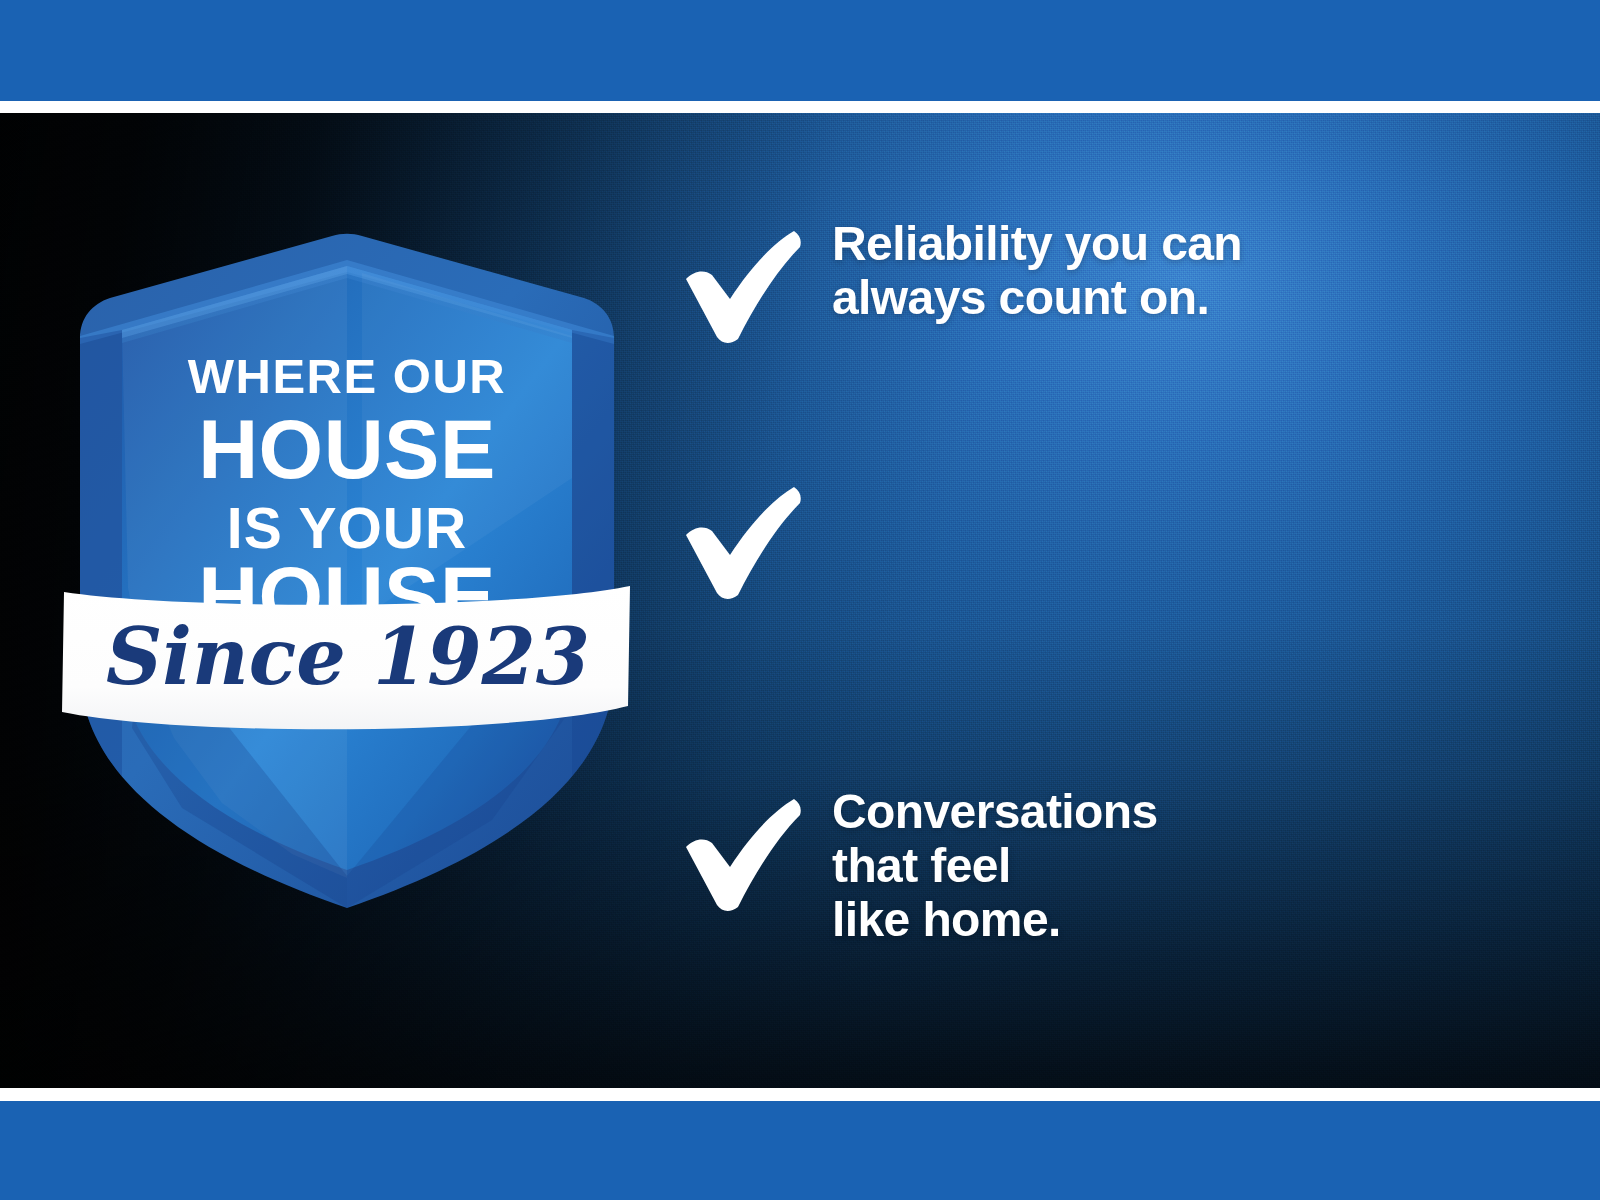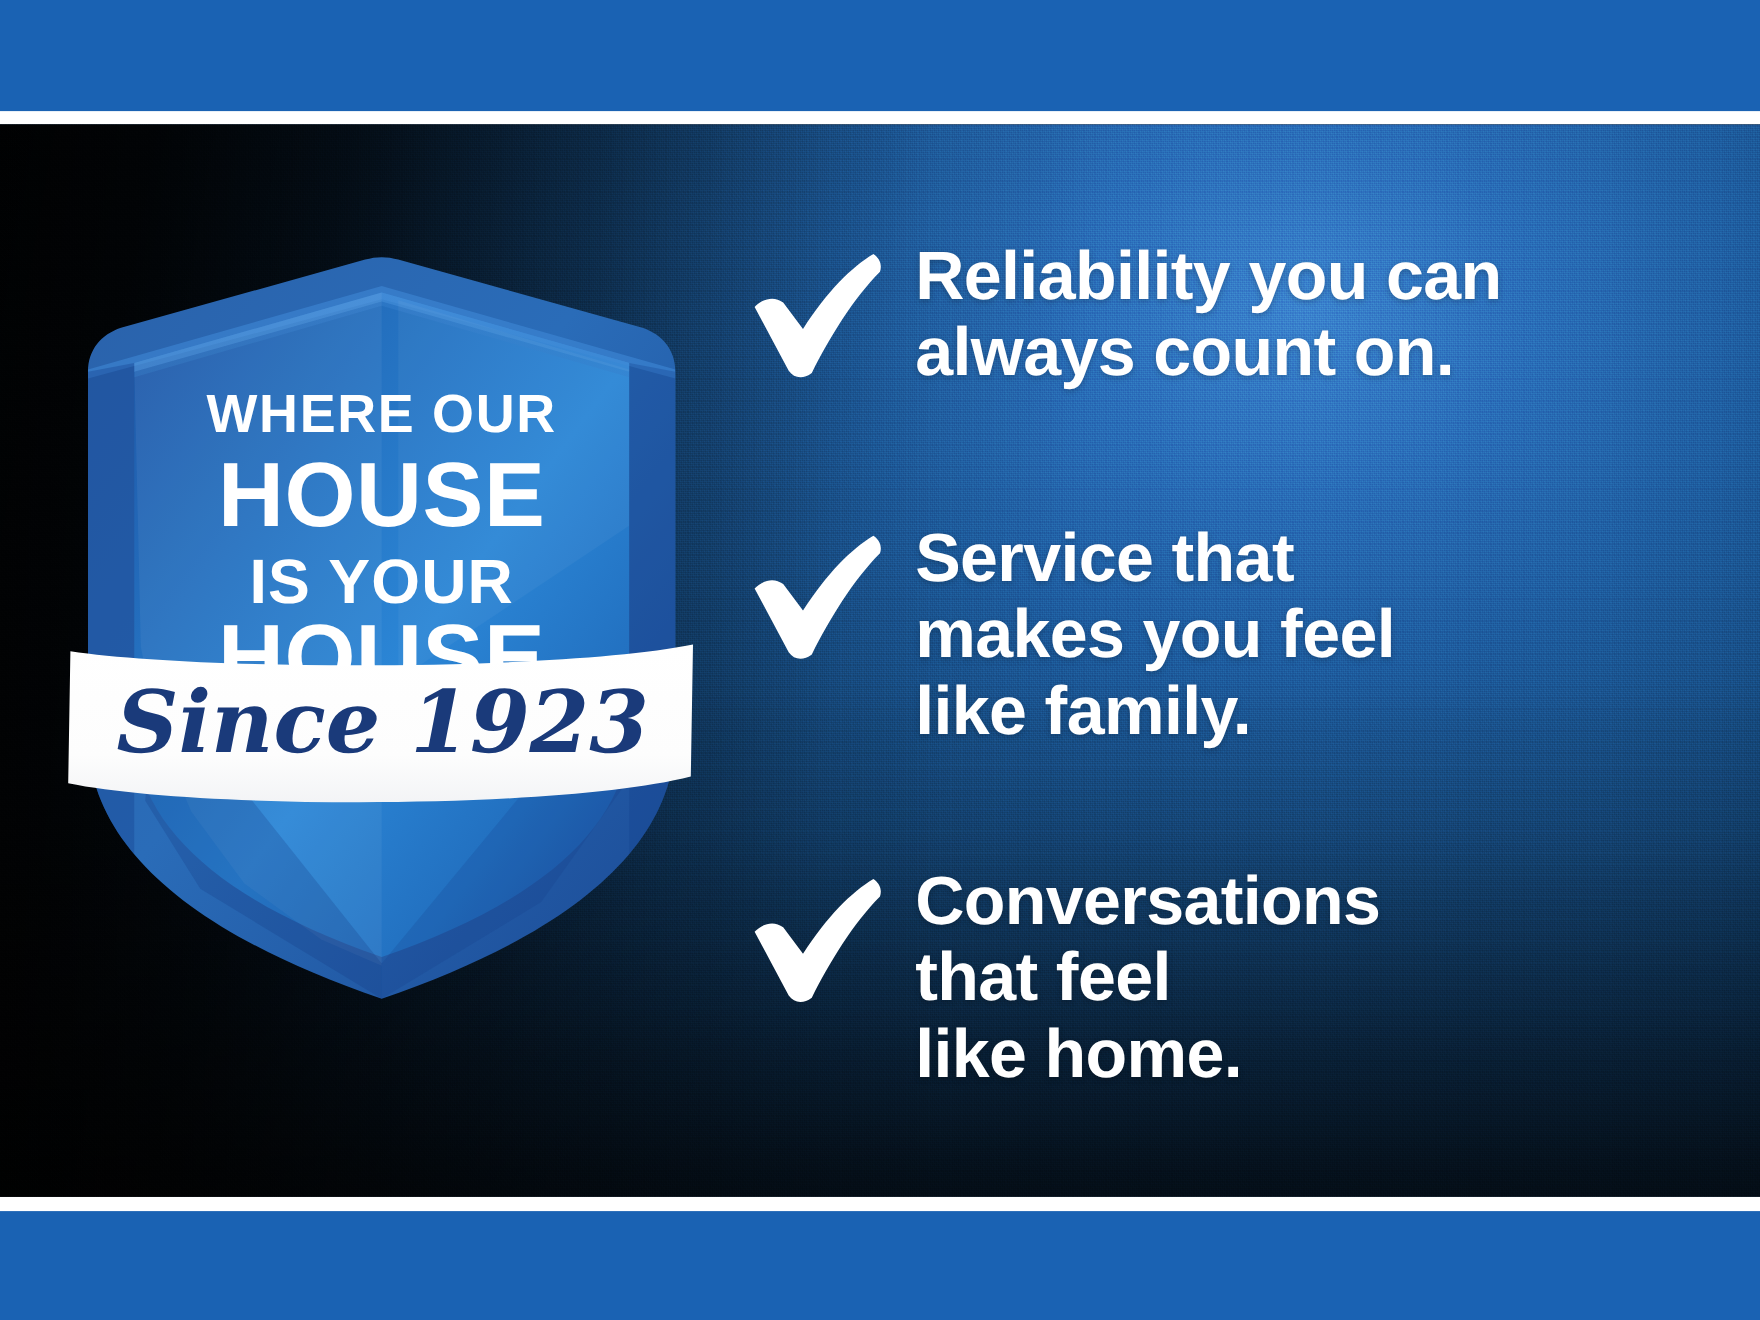--- a/index.html
+++ b/index.html
@@ -153,21 +153,21 @@
     width: 140px;
     height: 130px;
     margin-top: 4px;
   }
   .check-icon svg { display: block; width: 100%; height: 100%; }
 
   .check-text {
     color: #ffffff;
     font-family: "Liberation Sans", sans-serif;
     font-weight: bold;
-    font-size: 62px;
+    font-size: 48px;
     line-height: 1.12;
     letter-spacing: -0.6px;
     white-space: pre-line;
     text-shadow: 0 2px 6px rgba(0,0,0,0.22);
   }
 </style>
 </head>
 <body>
 
 <div class="canvas">
@@ -280,23 +280,20 @@
     <div class="check-row r2">
       <span class="check-icon">
         <svg viewBox="0 0 140 130" xmlns="http://www.w3.org/2000/svg" aria-hidden="true">
           <path d="M18 58 C26 50 36 48 44 54 L62 78
                    C84 44 106 22 126 10
                    C132 14 134 20 132 26
                    C108 50 86 86 70 118
                    C62 124 54 123 49 116 Z" fill="#ffffff"></path>
         </svg>
       </span>
-      <span class="check-text">Service that
-makes you feel
-like family.</span>
     </div>
 
     <div class="check-row r3">
       <span class="check-icon">
         <svg viewBox="0 0 140 130" xmlns="http://www.w3.org/2000/svg" aria-hidden="true">
           <path d="M18 58 C26 50 36 48 44 54 L62 78
                    C84 44 106 22 126 10
                    C132 14 134 20 132 26
                    C108 50 86 86 70 118
                    C62 124 54 123 49 116 Z" fill="#ffffff"></path>

